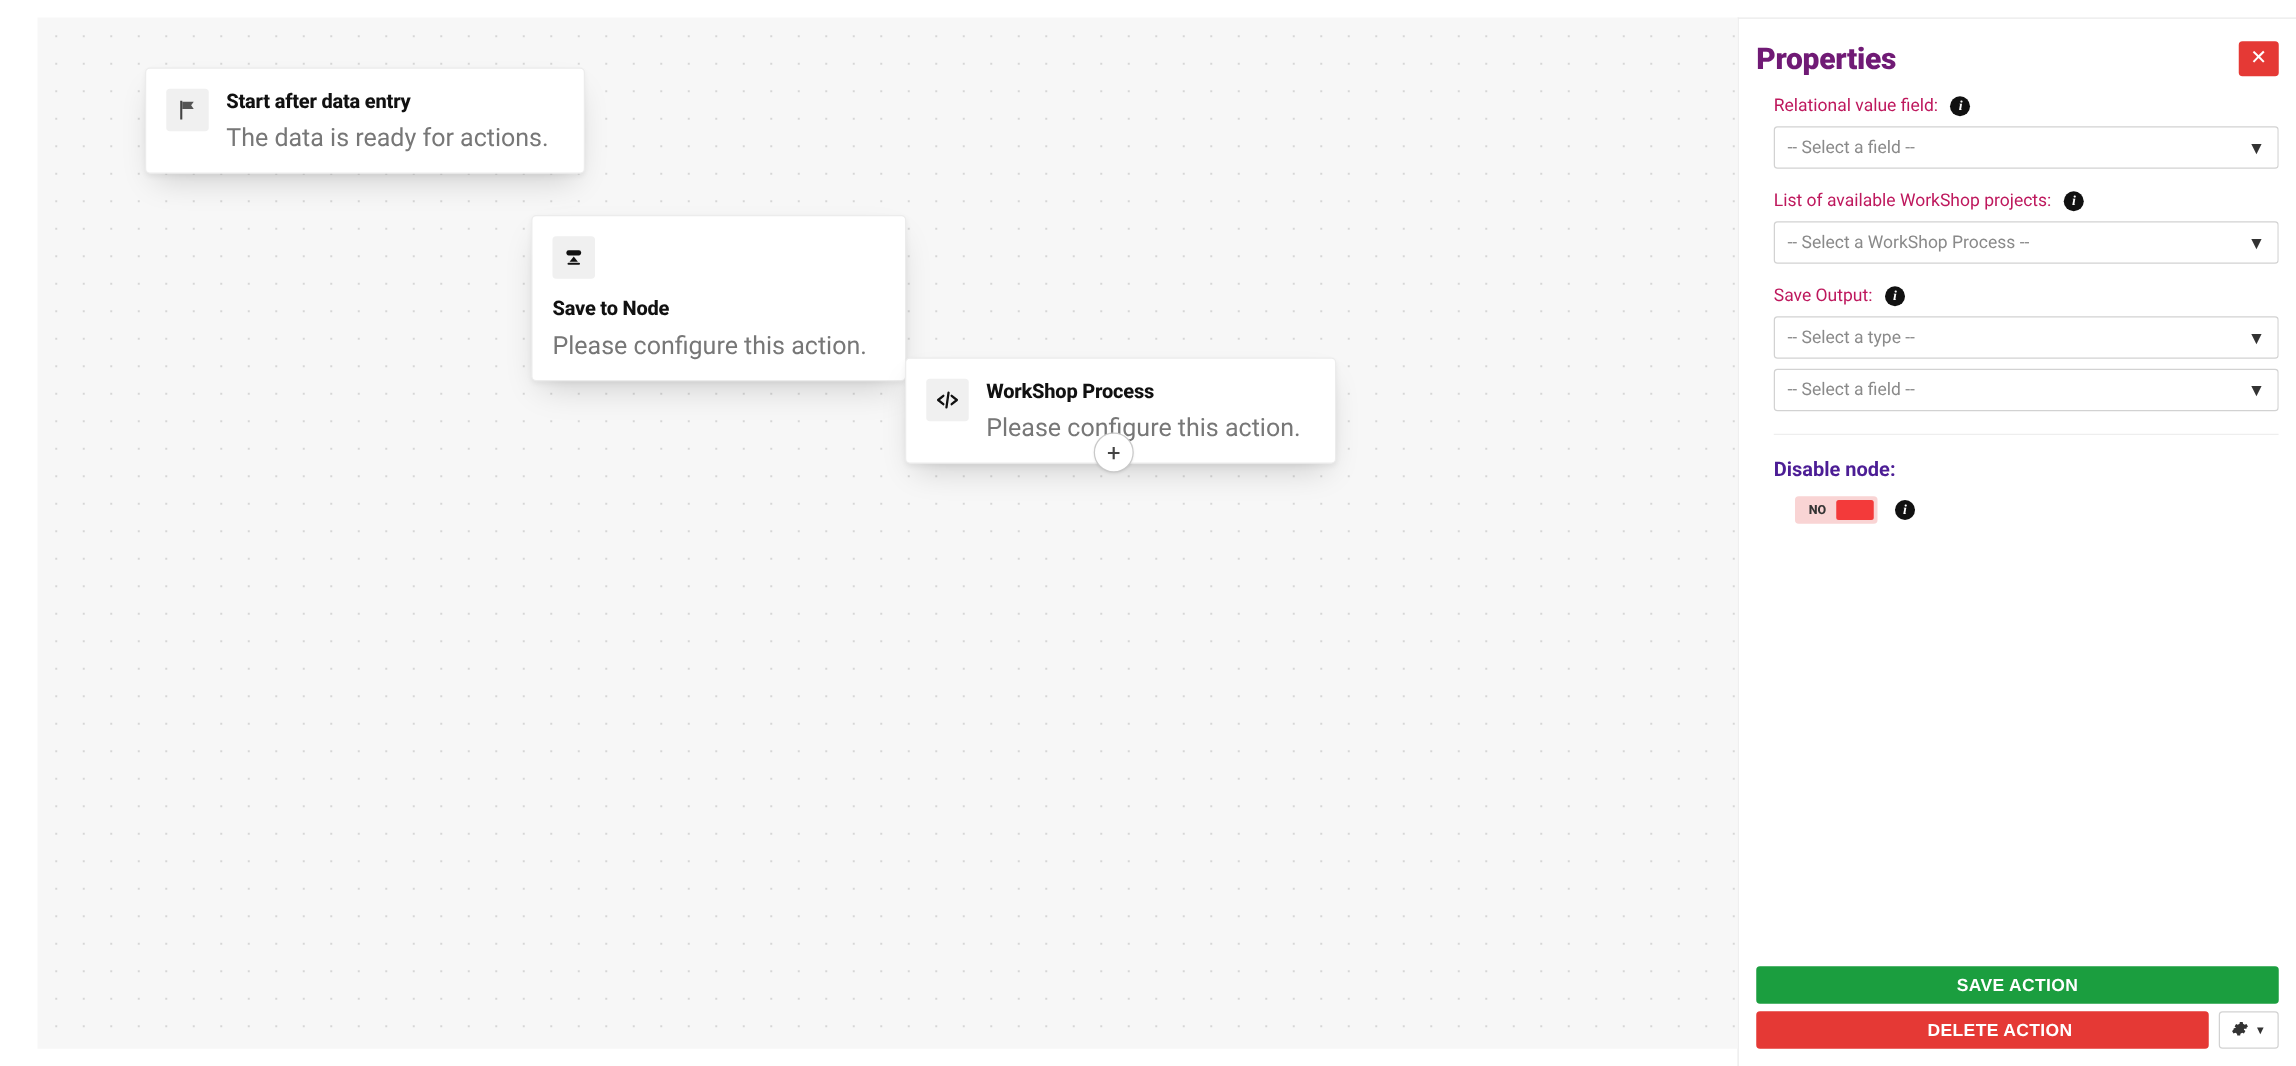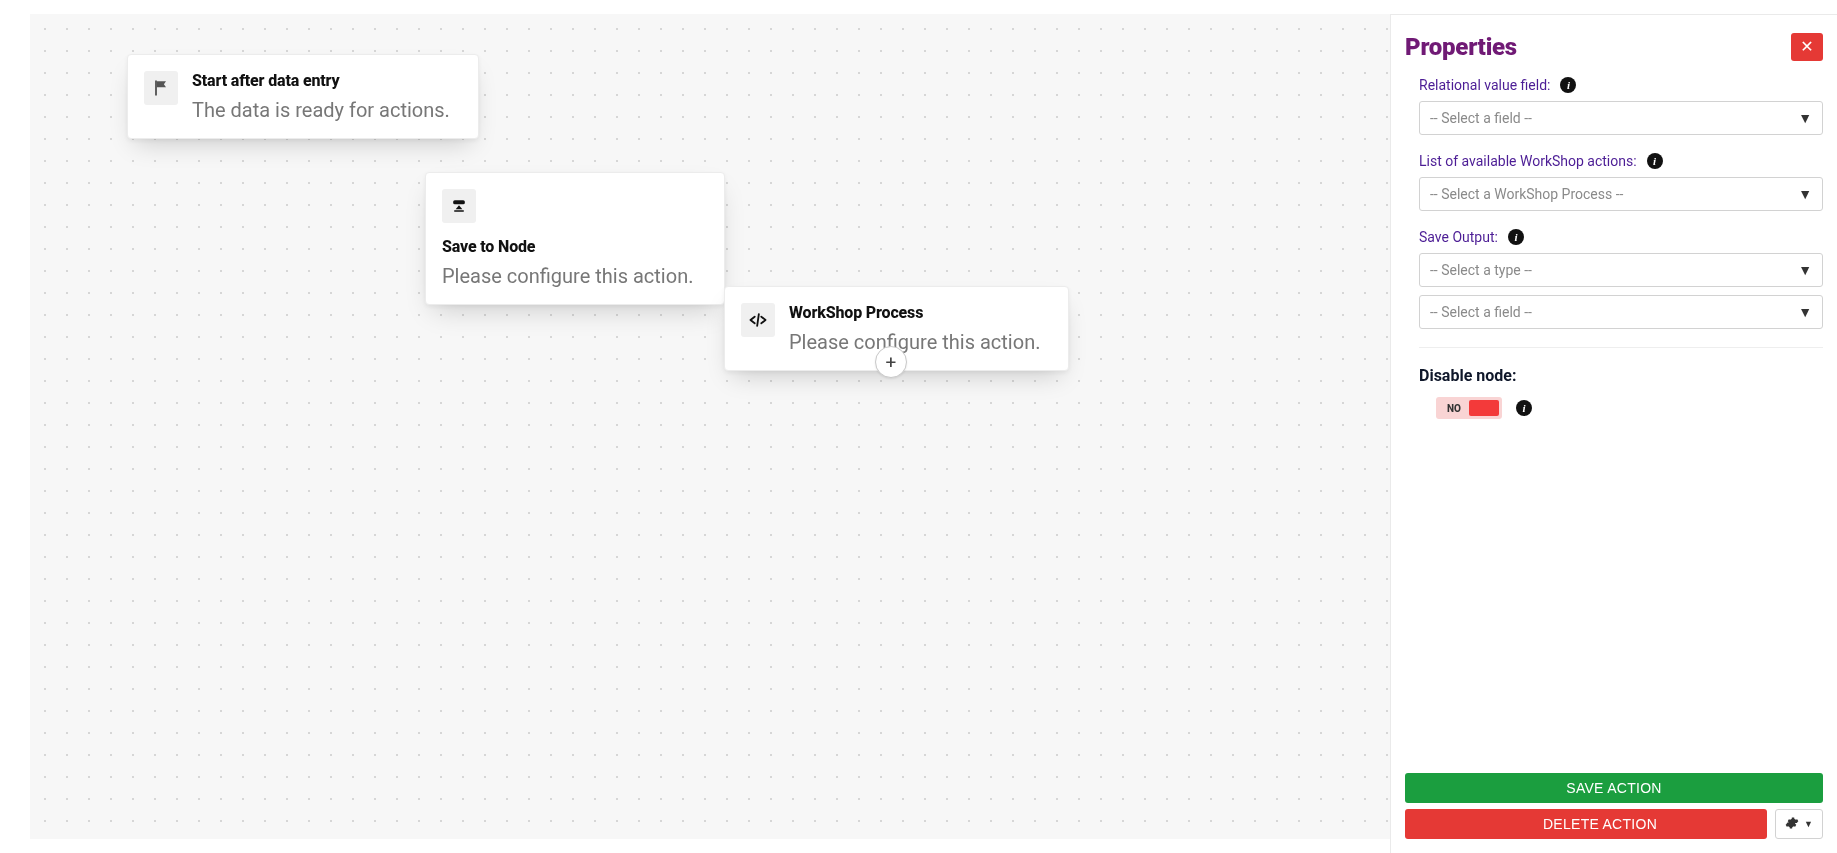--- a/index.html
+++ b/index.html
@@ -70,21 +70,21 @@
   .panel-title { font-size: 24px; font-weight: 900; color: #701a75; letter-spacing: -.01em; }
   .close-btn {
     width: 32px; height: 28px; border: none; border-radius: 3px;
     background: #e53935; color: #fff; font-size: 16px; line-height: 1;
     display: flex; align-items: center; justify-content: center; cursor: pointer;
   }
 
   .panel-body { flex: 1; overflow: auto; padding: 16px 0 0 14px; }
   .field { margin-bottom: 18px; }
   .field-label-row { display: flex; align-items: center; gap: 10px; margin-bottom: 8px; }
-  .field-label { font-size: 14px; color: #4c1d95; }
+  .field-label { font-size: 14px; color: #be185d; }
   .info {
     width: 16px; height: 16px; border-radius: 50%;
     background: #111; color: #fff; display: inline-flex;
     align-items: center; justify-content: center;
     font-weight: 900; font-size: 11px; font-family: Georgia, serif; font-style: italic;
     cursor: default;
   }
   .select {
     width: 100%;
     height: 34px;
@@ -92,39 +92,39 @@
     border-radius: 3px;
     background: #fff;
     display: flex; align-items: center; justify-content: space-between;
     padding: 0 10px;
     color: #8a8a8a; font-size: 14px;
     cursor: pointer;
   }
   .select .caret { color: #333; }
   .panel hr { border: none; border-top: 1px solid #eee; margin: 8px 0 18px 0; }
 
-  .disable-label { font-size: 16px; font-weight: 700; color: #0f172a; margin-bottom: 12px; }
+  .disable-label { font-size: 16px; font-weight: 700; color: #4c1d95; margin-bottom: 12px; }
   .toggle-row { display: flex; align-items: center; gap: 14px; padding-left: 17px; }
   .toggle-pill {
     display: inline-flex; align-items: center;
     background: #f9d4d4; border-radius: 3px; padding: 3px;
   }
   .toggle-text {
     font-size: 10px; font-weight: 800; color: #333;
     padding: 0 8px;
   }
   .toggle-knob {
     width: 30px; height: 16px; background: #f33a3a; border-radius: 2px;
   }
 
   .panel-footer { padding: 0 0 0 0; }
   .btn-row { display: flex; gap: 8px; margin-top: 6px; }
   .btn {
     border: none; border-radius: 3px; cursor: pointer;
-    font-size: 14px; font-weight: 400; letter-spacing: .02em;
+    font-size: 14px; font-weight: 700; letter-spacing: .02em;
     height: 30px; display: flex; align-items: center; justify-content: center;
   }
   .btn-save { width: 100%; background: #1b9e3f; color: #fff; }
   .btn-delete { flex: 1; background: #e53935; color: #fff; padding-left: 28px; }
   .btn-gear {
     width: 48px; background: #fff; border: 1px solid #d2d2d2; color: #333;
     display: inline-flex; gap: 5px;
   }
   .caret-sm { font-size: 9px; }
 
@@ -137,21 +137,21 @@
 
   <svg class="edges">
     <line x1="258" y1="110" x2="560" y2="154"></line>
     <line x1="563" y1="233" x2="860" y2="267"></line>
     <circle class="port" cx="258" cy="110" r="7"></circle>
     <circle class="port" cx="560" cy="154" r="7"></circle>
     <circle class="port" cx="560" cy="232" r="7"></circle>
     <circle class="port" cx="860" cy="267" r="7"></circle>
   </svg>
 
-  <div class="node" style="left:97px; top:40px;">
+  <div class="node" style="left:86px; top:40px;">
     <div class="icon">
       <svg class="ic" viewBox="0 0 24 24">
           <path fill="#444" d="M5 3h2v18H5z"></path>
           <path fill="#555" d="M7 4h11l-2.5 3.5L18 11H7z"></path>
         </svg>
     </div>
     <div class="texts">
       <div class="title">Start after data entry</div>
       <div class="sub">The data is ready for actions.</div>
     </div>
@@ -201,21 +201,21 @@
         <span class="info">i</span>
       </div>
       <div class="select">
         <span>-- Select a field --</span>
         <span class="caret">▼</span>
       </div>
     </div>
 
     <div class="field">
       <div class="field-label-row">
-        <span class="field-label">List of available WorkShop actions:</span>
+        <span class="field-label">List of available WorkShop projects:</span>
         <span class="info">i</span>
       </div>
       <div class="select">
         <span>-- Select a WorkShop Process --</span>
         <span class="caret">▼</span>
       </div>
     </div>
 
     <div class="field">
       <div class="field-label-row">

